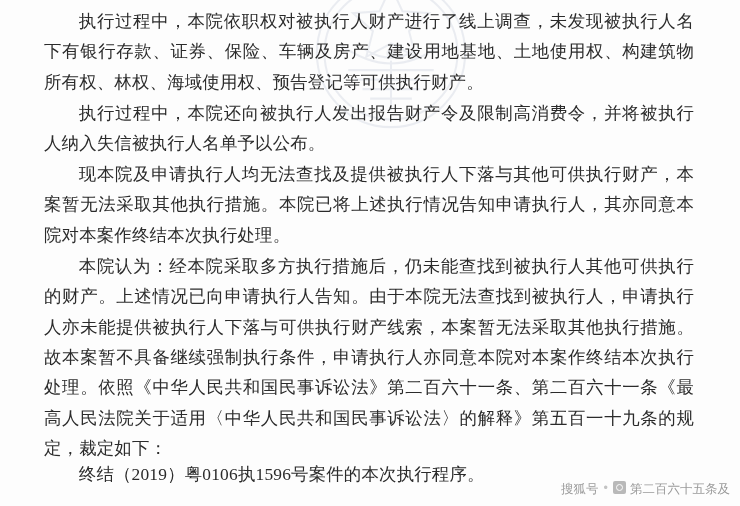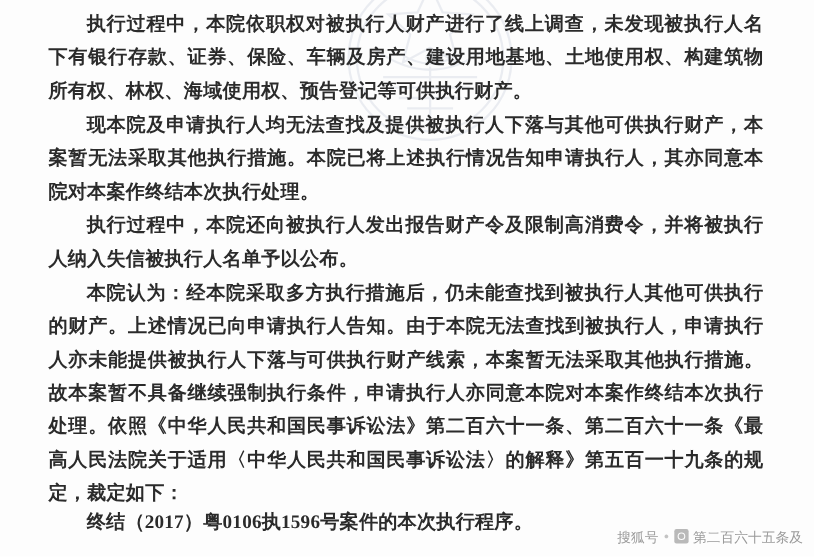--- a/index.html
+++ b/index.html
@@ -42,21 +42,21 @@
   }
 
   .para {
     font-size: 17.4px;
     line-height: 30.4px;
     color: #2b2b2b;
     text-align: justify;
     text-justify: inter-ideograph;
     margin: 0 0 0.5px 0;
     letter-spacing: 0.2px;
-    font-weight: 700;
+    font-weight: 400;
   }
   .indent {
     text-indent: 2em;
   }
 
   #footer-line {
     position: absolute;
     z-index: 2;
     left: 44px;
     bottom: 16px;
@@ -126,27 +126,27 @@
       <path d="M72 96 q28 18 56 0"></path>
       <path d="M48 92 q52 38 104 0"></path>
     </g>
     <g fill="#8d9bb5" opacity="0.7">
       <circle cx="100" cy="100" r="5"></circle>
     </g>
   </svg>
 
   <div id="doc-body">
     <p class="para indent">执行过程中，本院依职权对被执行人财产进行了线上调查，未发现被执行人名下有银行存款、证券、保险、车辆及房产、建设用地基地、土地使用权、构建筑物所有权、林权、海域使用权、预告登记等可供执行财产。</p>
+    <p class="para indent">执行过程中，本院还向被执行人发出报告财产令及限制高消费令，并将被执行人纳入失信被执行人名单予以公布。</p>
     <p class="para indent">现本院及申请执行人均无法查找及提供被执行人下落与其他可供执行财产，本案暂无法采取其他执行措施。本院已将上述执行情况告知申请执行人，其亦同意本院对本案作终结本次执行处理。</p>
-    <p class="para indent">执行过程中，本院还向被执行人发出报告财产令及限制高消费令，并将被执行人纳入失信被执行人名单予以公布。</p>
     <p class="para indent">本院认为：经本院采取多方执行措施后，仍未能查找到被执行人其他可供执行的财产。上述情况已向申请执行人告知。由于本院无法查找到被执行人，申请执行人亦未能提供被执行人下落与可供执行财产线索，本案暂无法采取其他执行措施。故本案暂不具备继续强制执行条件，申请执行人亦同意本院对本案作终结本次执行处理。依照《中华人民共和国民事诉讼法》第二百六十一条、第二百六十一条《最高人民法院关于适用〈中华人民共和国民事诉讼法〉的解释》第五百一十九条的规定，裁定如下：</p>
   </div>
 
   <div id="footer-line">
-    <p class="para indent">终结（2017）粤0106执1596号案件的本次执行程序。</p>
+    <p class="para indent">终结（2019）粤0106执1596号案件的本次执行程序。</p>
   </div>
 
   <div id="source-mark">
     <span>搜狐号</span>
     <span class="sep">•</span>
     <span class="logo"></span>
     <span>第二百六十五条及</span>
   </div>
 
 </div>

